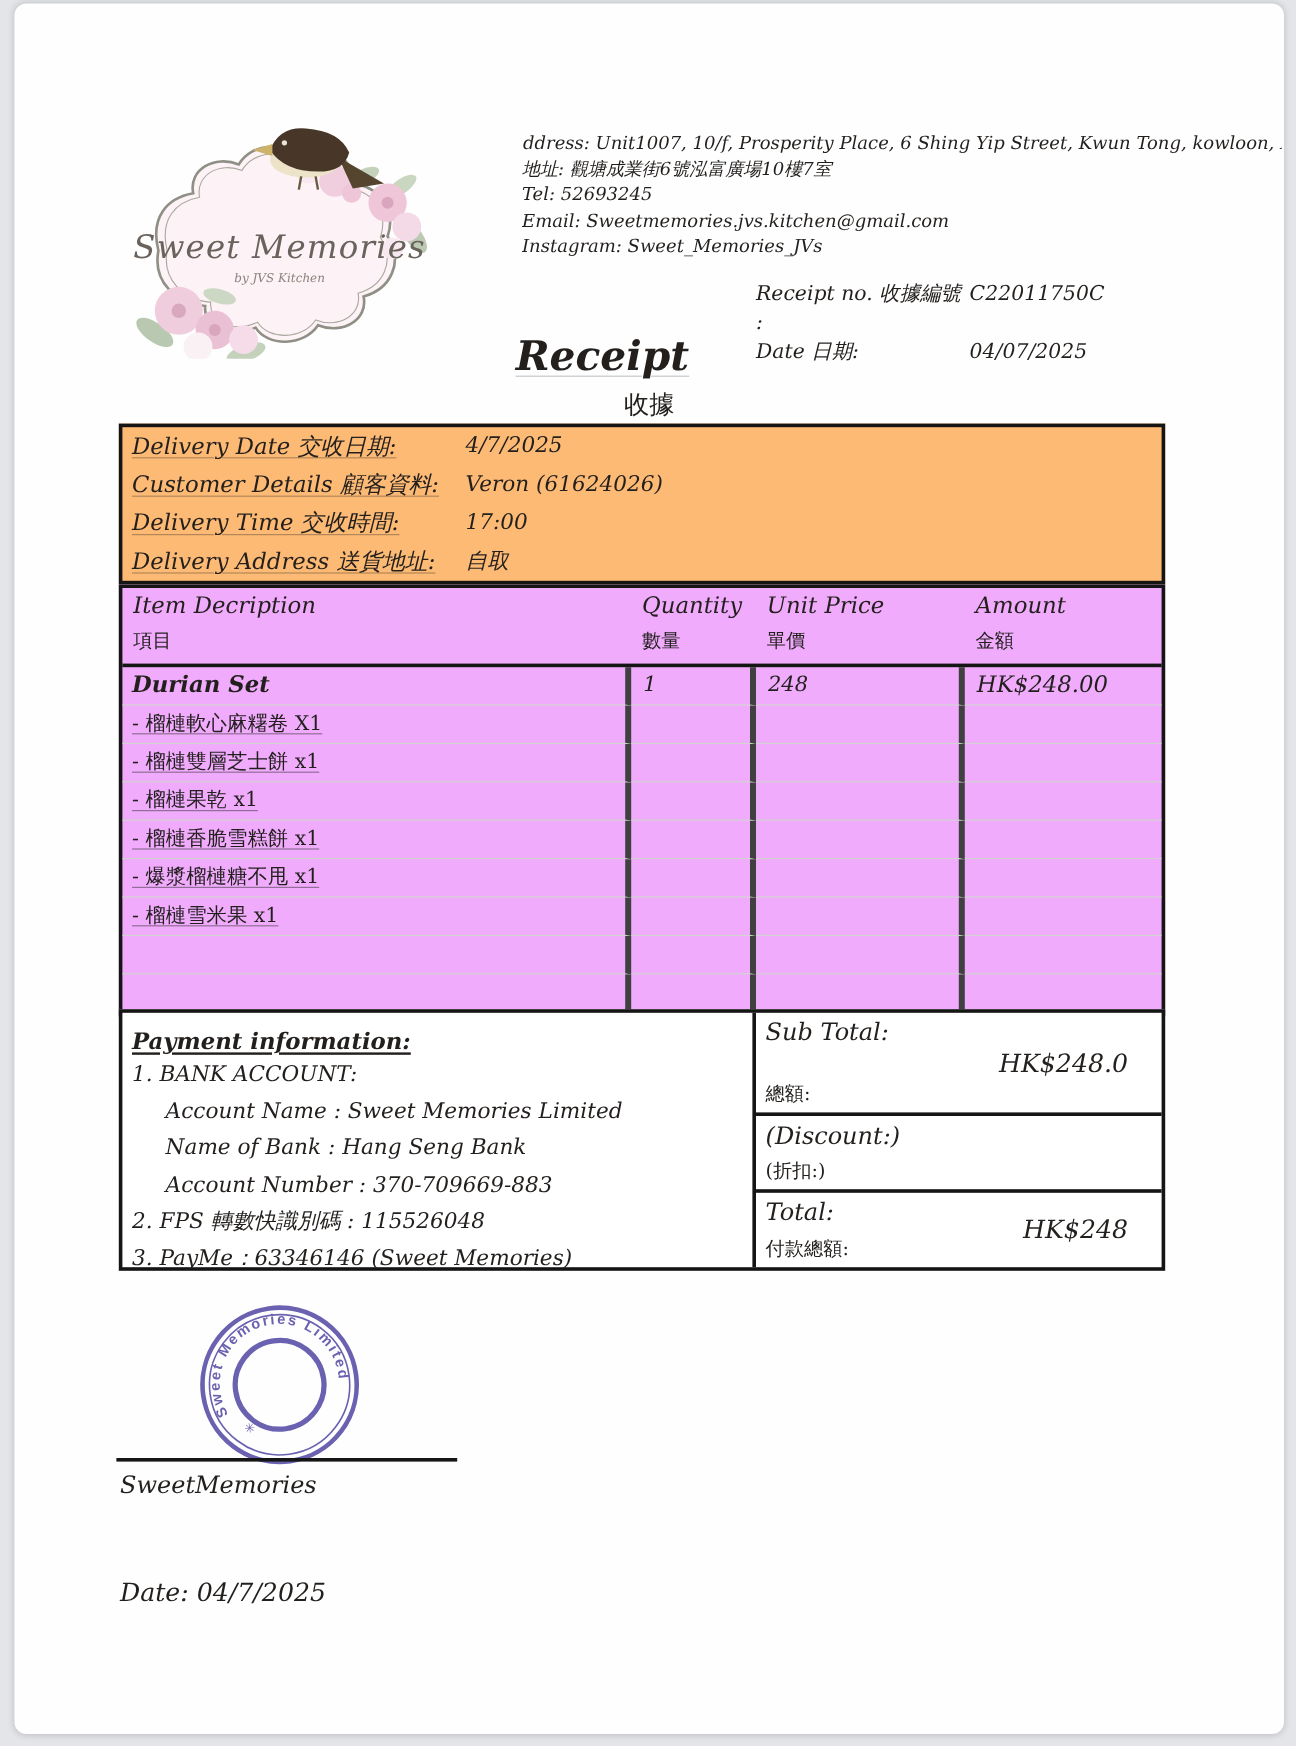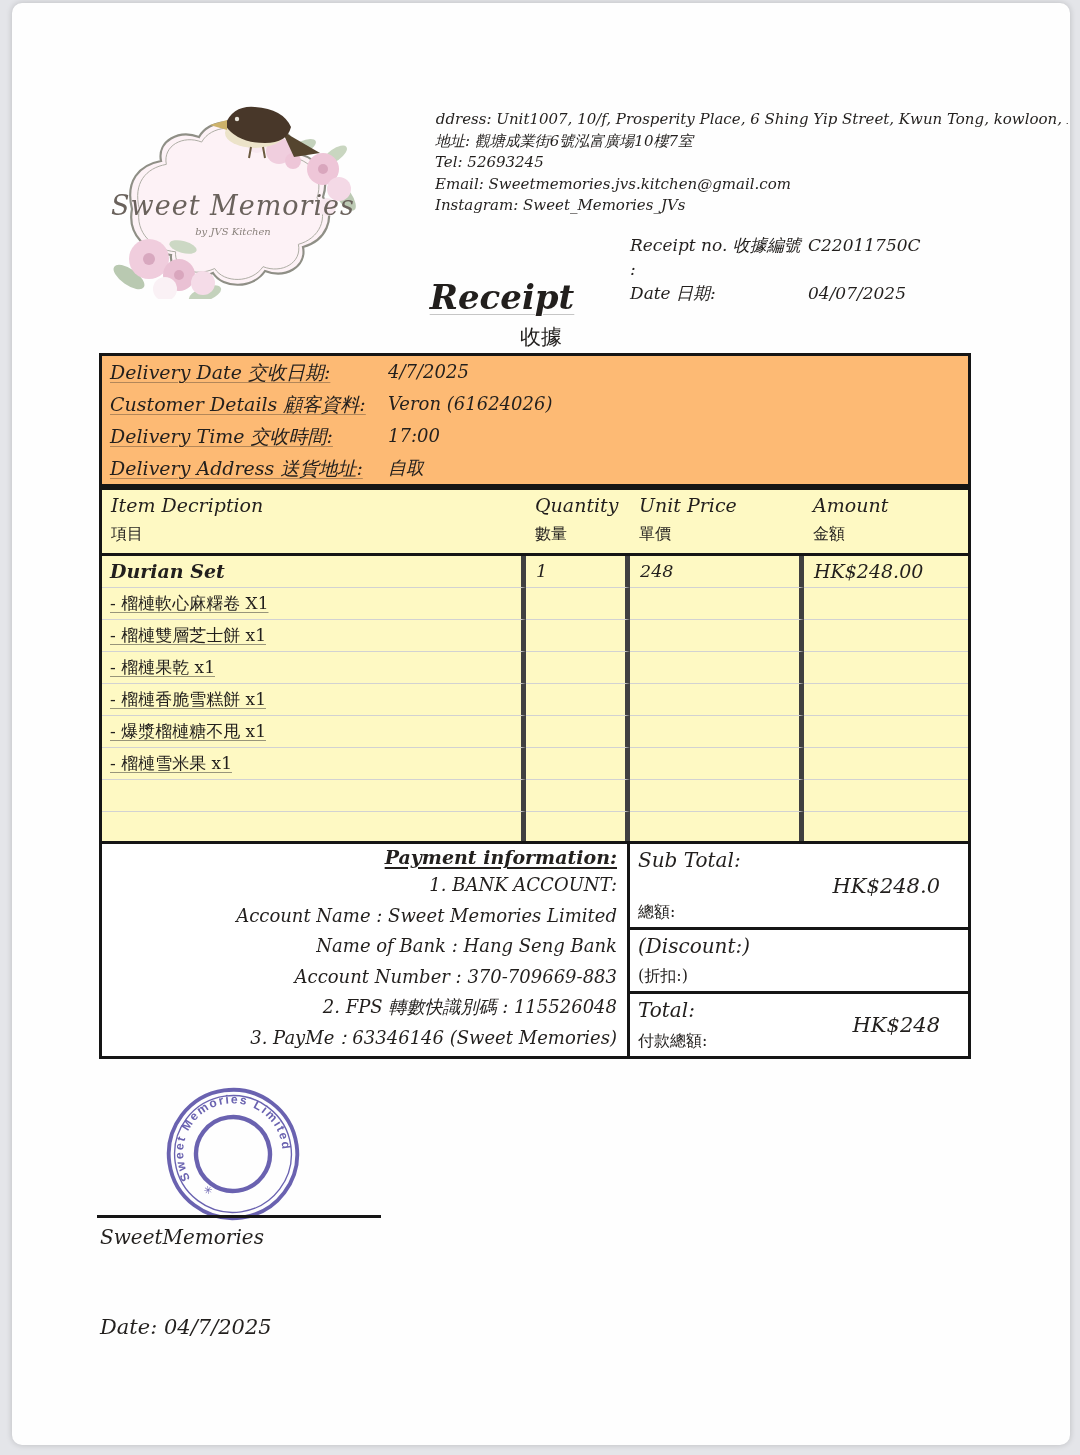--- a/index.html
+++ b/index.html
@@ -41,21 +41,21 @@
   .delivery .dlbl{
     position:absolute;left:8px;font-size:19px;font-style:italic;font-weight:500;
     text-decoration:underline;text-decoration-color:rgba(40,40,40,.35);
     text-decoration-thickness:1px;text-underline-offset:3px;
   }
   .delivery .dval{position:absolute;left:286px;font-size:18px;font-style:italic;}
 
   
   .itable{
     left:87px;top:484px;width:866px;
-    border:3px solid #151515;border-top-width:3px;background:#fef9c3;
+    border:3px solid #151515;border-top-width:3px;background:#f0abfc;
   }
   .grid{display:grid;grid-template-columns:424px 104px 174px 1fr;}
   .thead{border-bottom:3px solid #151515;height:63px;}
   .thead .hcell{position:relative;}
   .thead .hen{position:absolute;left:9px;top:4px;font-size:19px;font-style:italic;}
   .thead .hzh{position:absolute;left:9px;top:34px;font-size:16px;}
   .trow{height:32px;}
   .trow .cell{
     border-right:5px solid #404040;border-bottom:1px solid #d2d2d2;
     line-height:31px;overflow:hidden;white-space:nowrap;
@@ -69,21 +69,21 @@
     text-decoration-thickness:1px;text-underline-offset:3px;font-weight:500;
   }
   .cell.qty,.cell.unit{padding-left:10px;font-size:17.5px;font-style:italic;}
   .cell.amount{padding-left:10px;font-size:19px;font-style:italic;}
 
   
   .paybox{
     left:87px;top:838px;width:866px;height:212px;
     border:3px solid #151515;display:flex;background:#fff;
   }
-  .pay-left{width:528px;border-right:3px solid #151515;padding:0 10px 0 8px;box-sizing:border-box;text-align:right;}
+  .pay-left{width:528px;border-right:3px solid #151515;padding:11px 10px 0 8px;box-sizing:border-box;}
   .pay-head{
     font-size:19px;font-weight:bold;font-style:italic;line-height:26px;
     text-decoration:underline;text-decoration-thickness:2px;text-underline-offset:3px;
   }
   .pay-line{font-size:18px;font-style:italic;line-height:30.5px;}
   .pay-line.indent{padding-left:28px;}
   .tot-right{flex:1;display:flex;flex-direction:column;}
   .tot-cell{position:relative;border-bottom:3px solid #151515;}
   .tot-cell:last-child{border-bottom:none;}
   .tot-cell.c1{height:83px;}

